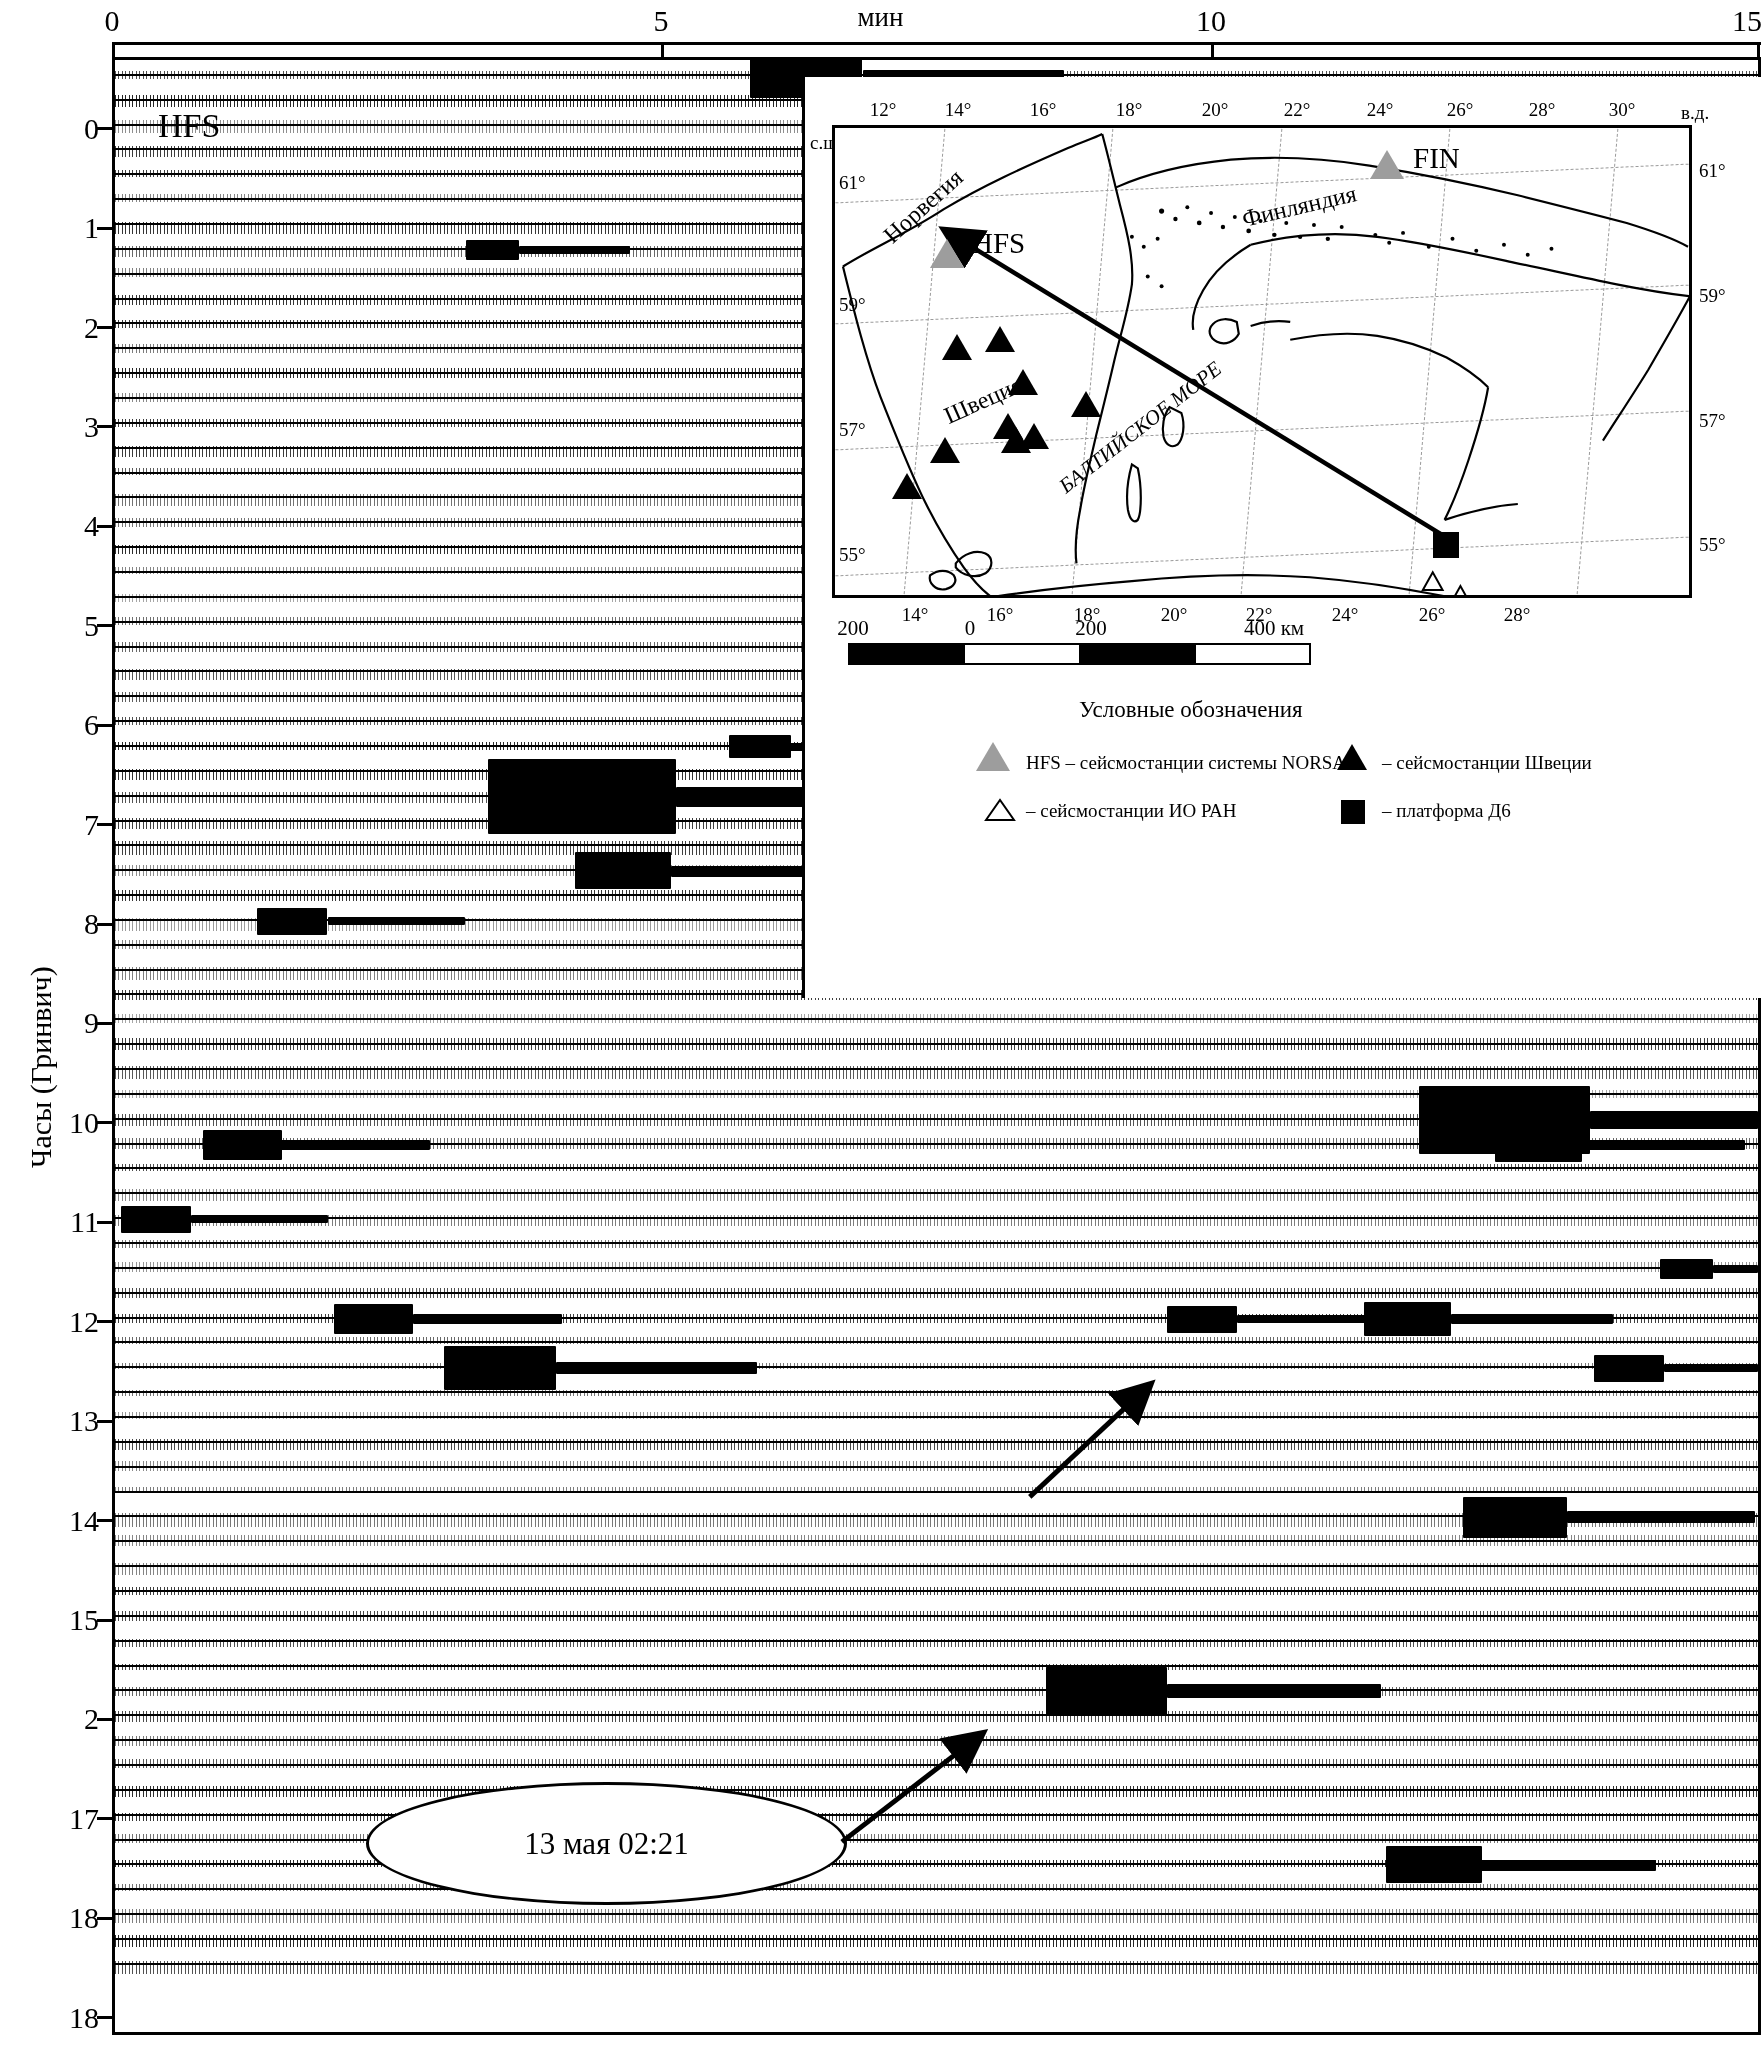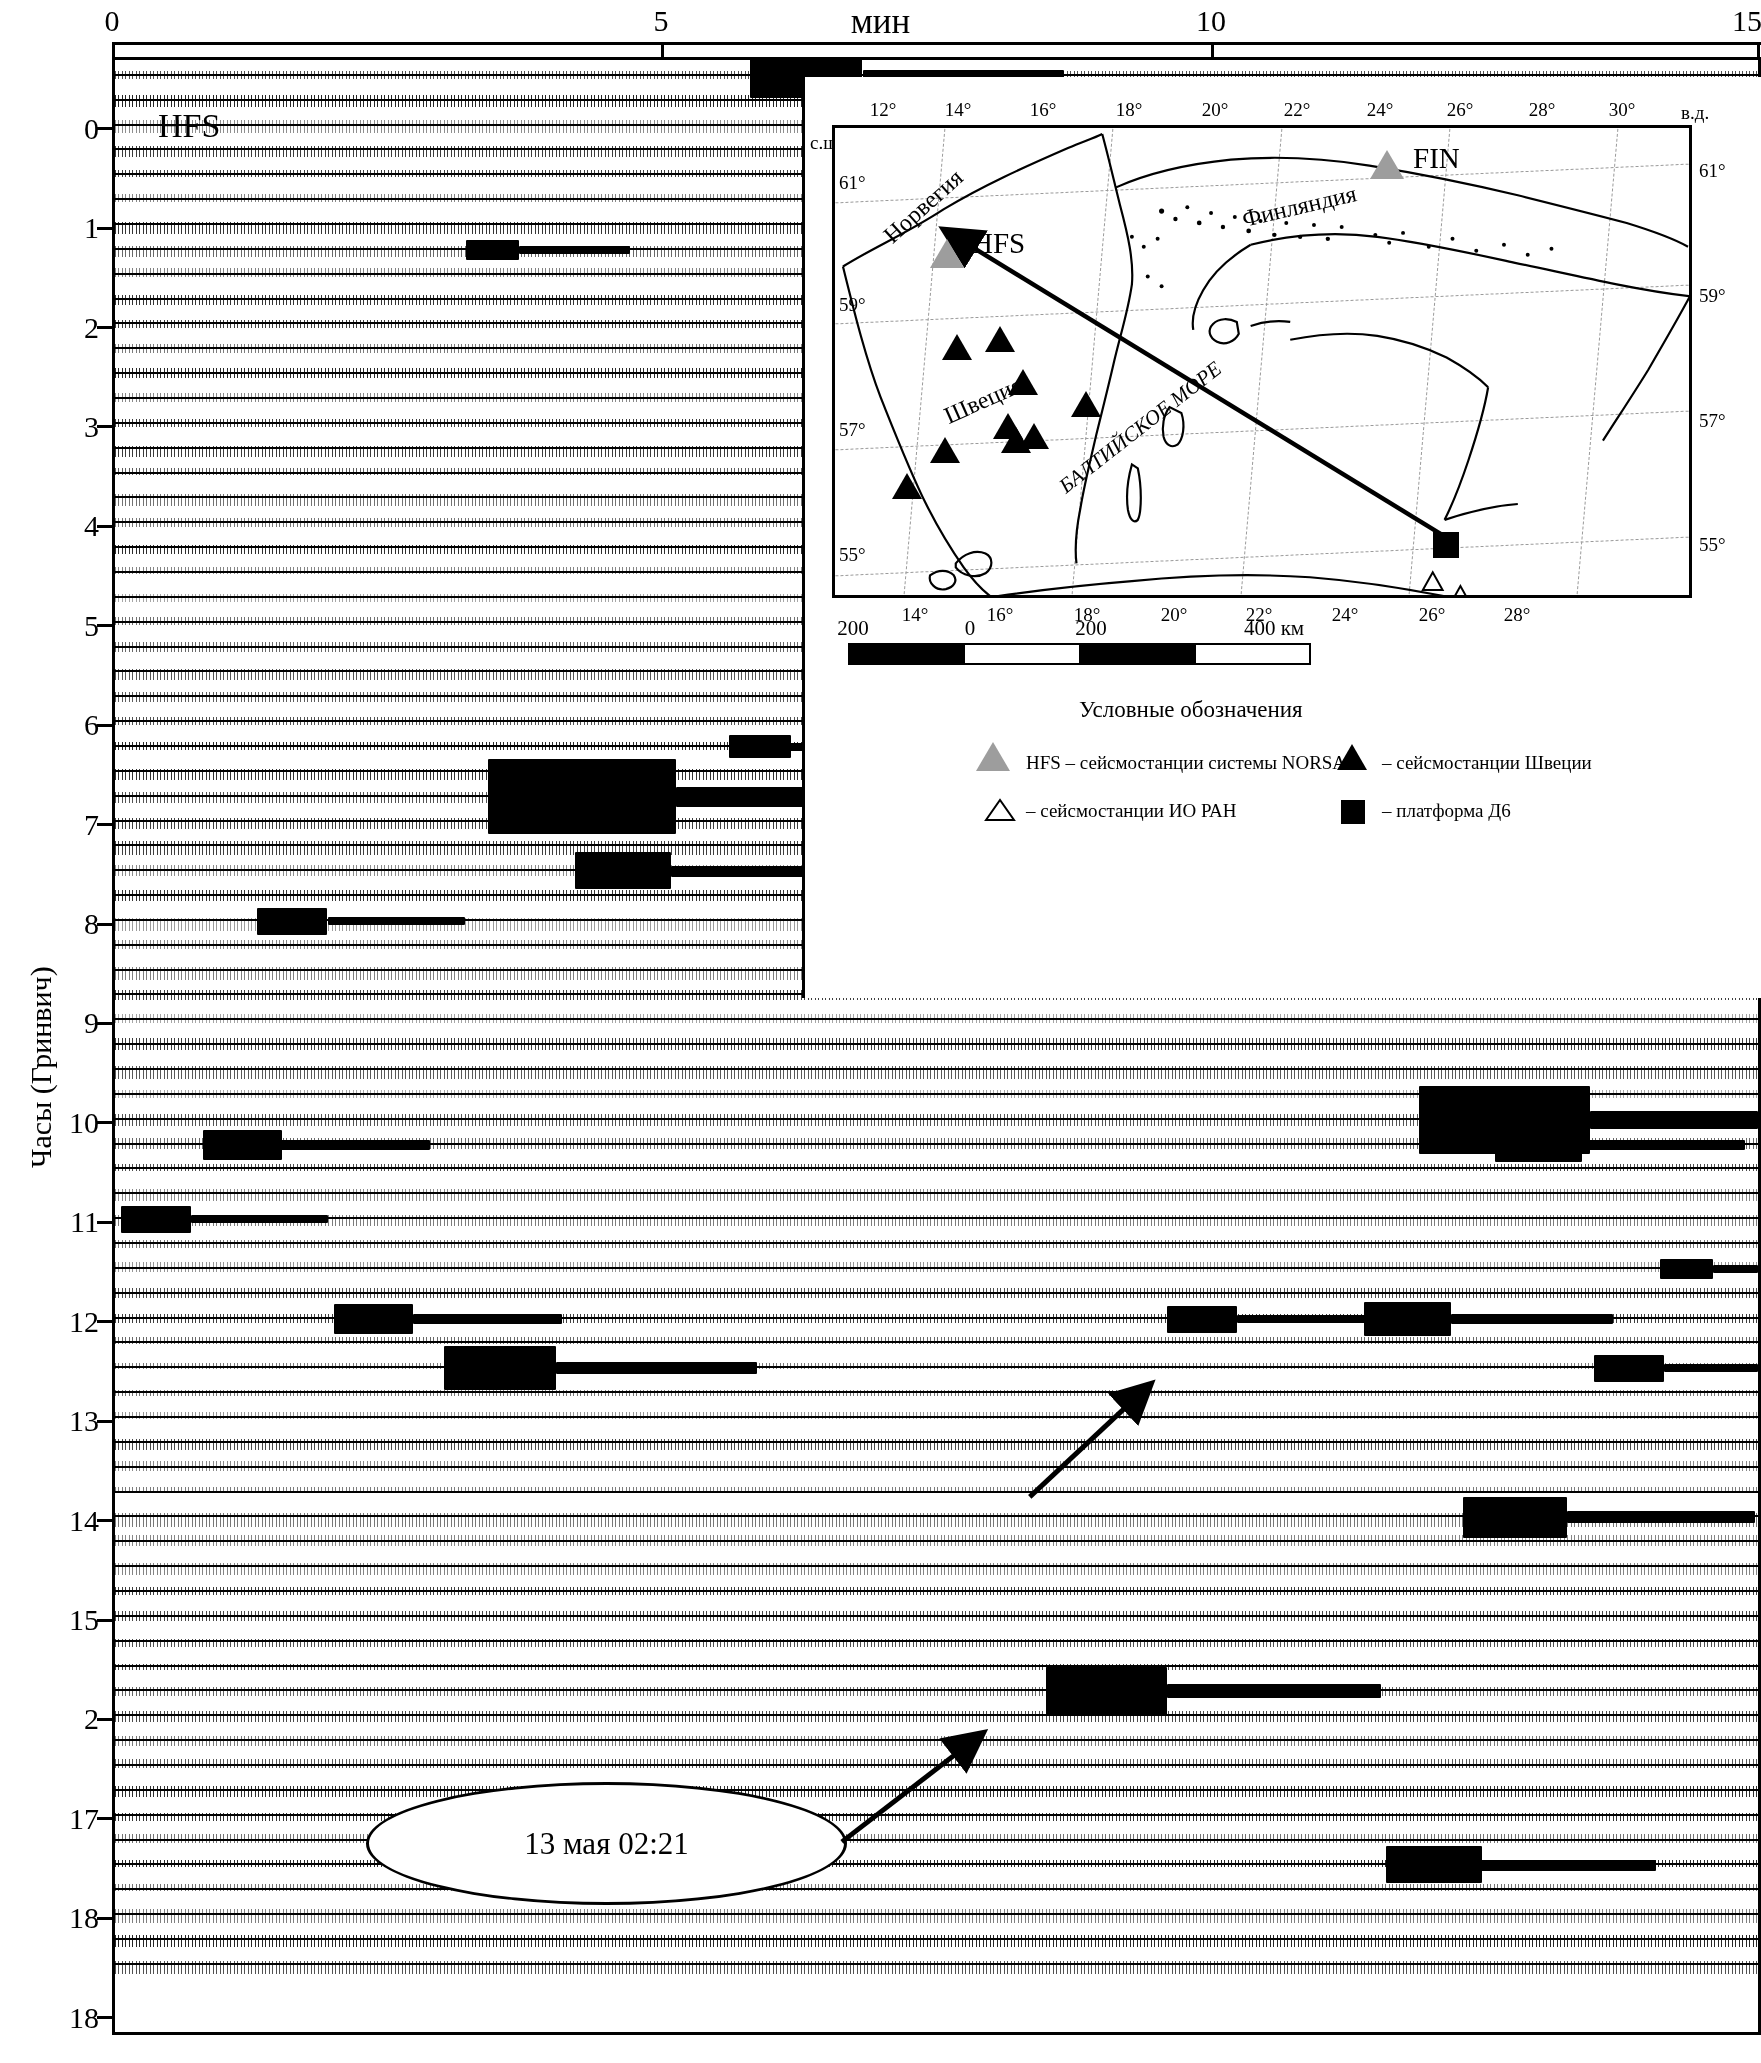--- a/index.html
+++ b/index.html
@@ -1,20 +1,20 @@
 <!DOCTYPE html>
 <html><head>
 <meta charset="utf-8">
 <style>
   html,body{margin:0;padding:0;background:#ffffff;}
   body{width:1761px;height:2063px;position:relative;font-family:"Liberation Serif",serif;color:#000;}
   .root{position:absolute;inset:0;}
 
   
-  .top-axis-title{position:absolute;left:0;top:0;width:100%;text-align:center;font-size:35px;}
+  .top-axis-title{position:absolute;left:0;top:0;width:100%;text-align:center;font-size:27px;}
   .ylabel{position:absolute;transform:rotate(-90deg);transform-origin:left top;font-size:30px;white-space:nowrap;}
 
   .xtick{position:absolute;font-size:30px;transform:translateX(-50%);}
   .ytick{position:absolute;font-size:30px;transform:translateY(-50%);text-align:right;}
 
   
   .plot{position:absolute;border-left:3px solid #000;border-top:3px solid #000;border-right:3px solid #000;border-bottom:3px solid #000;box-sizing:border-box;overflow:hidden;background:#fff;}
   .tickmark{position:absolute;background:#000;}
 
   

